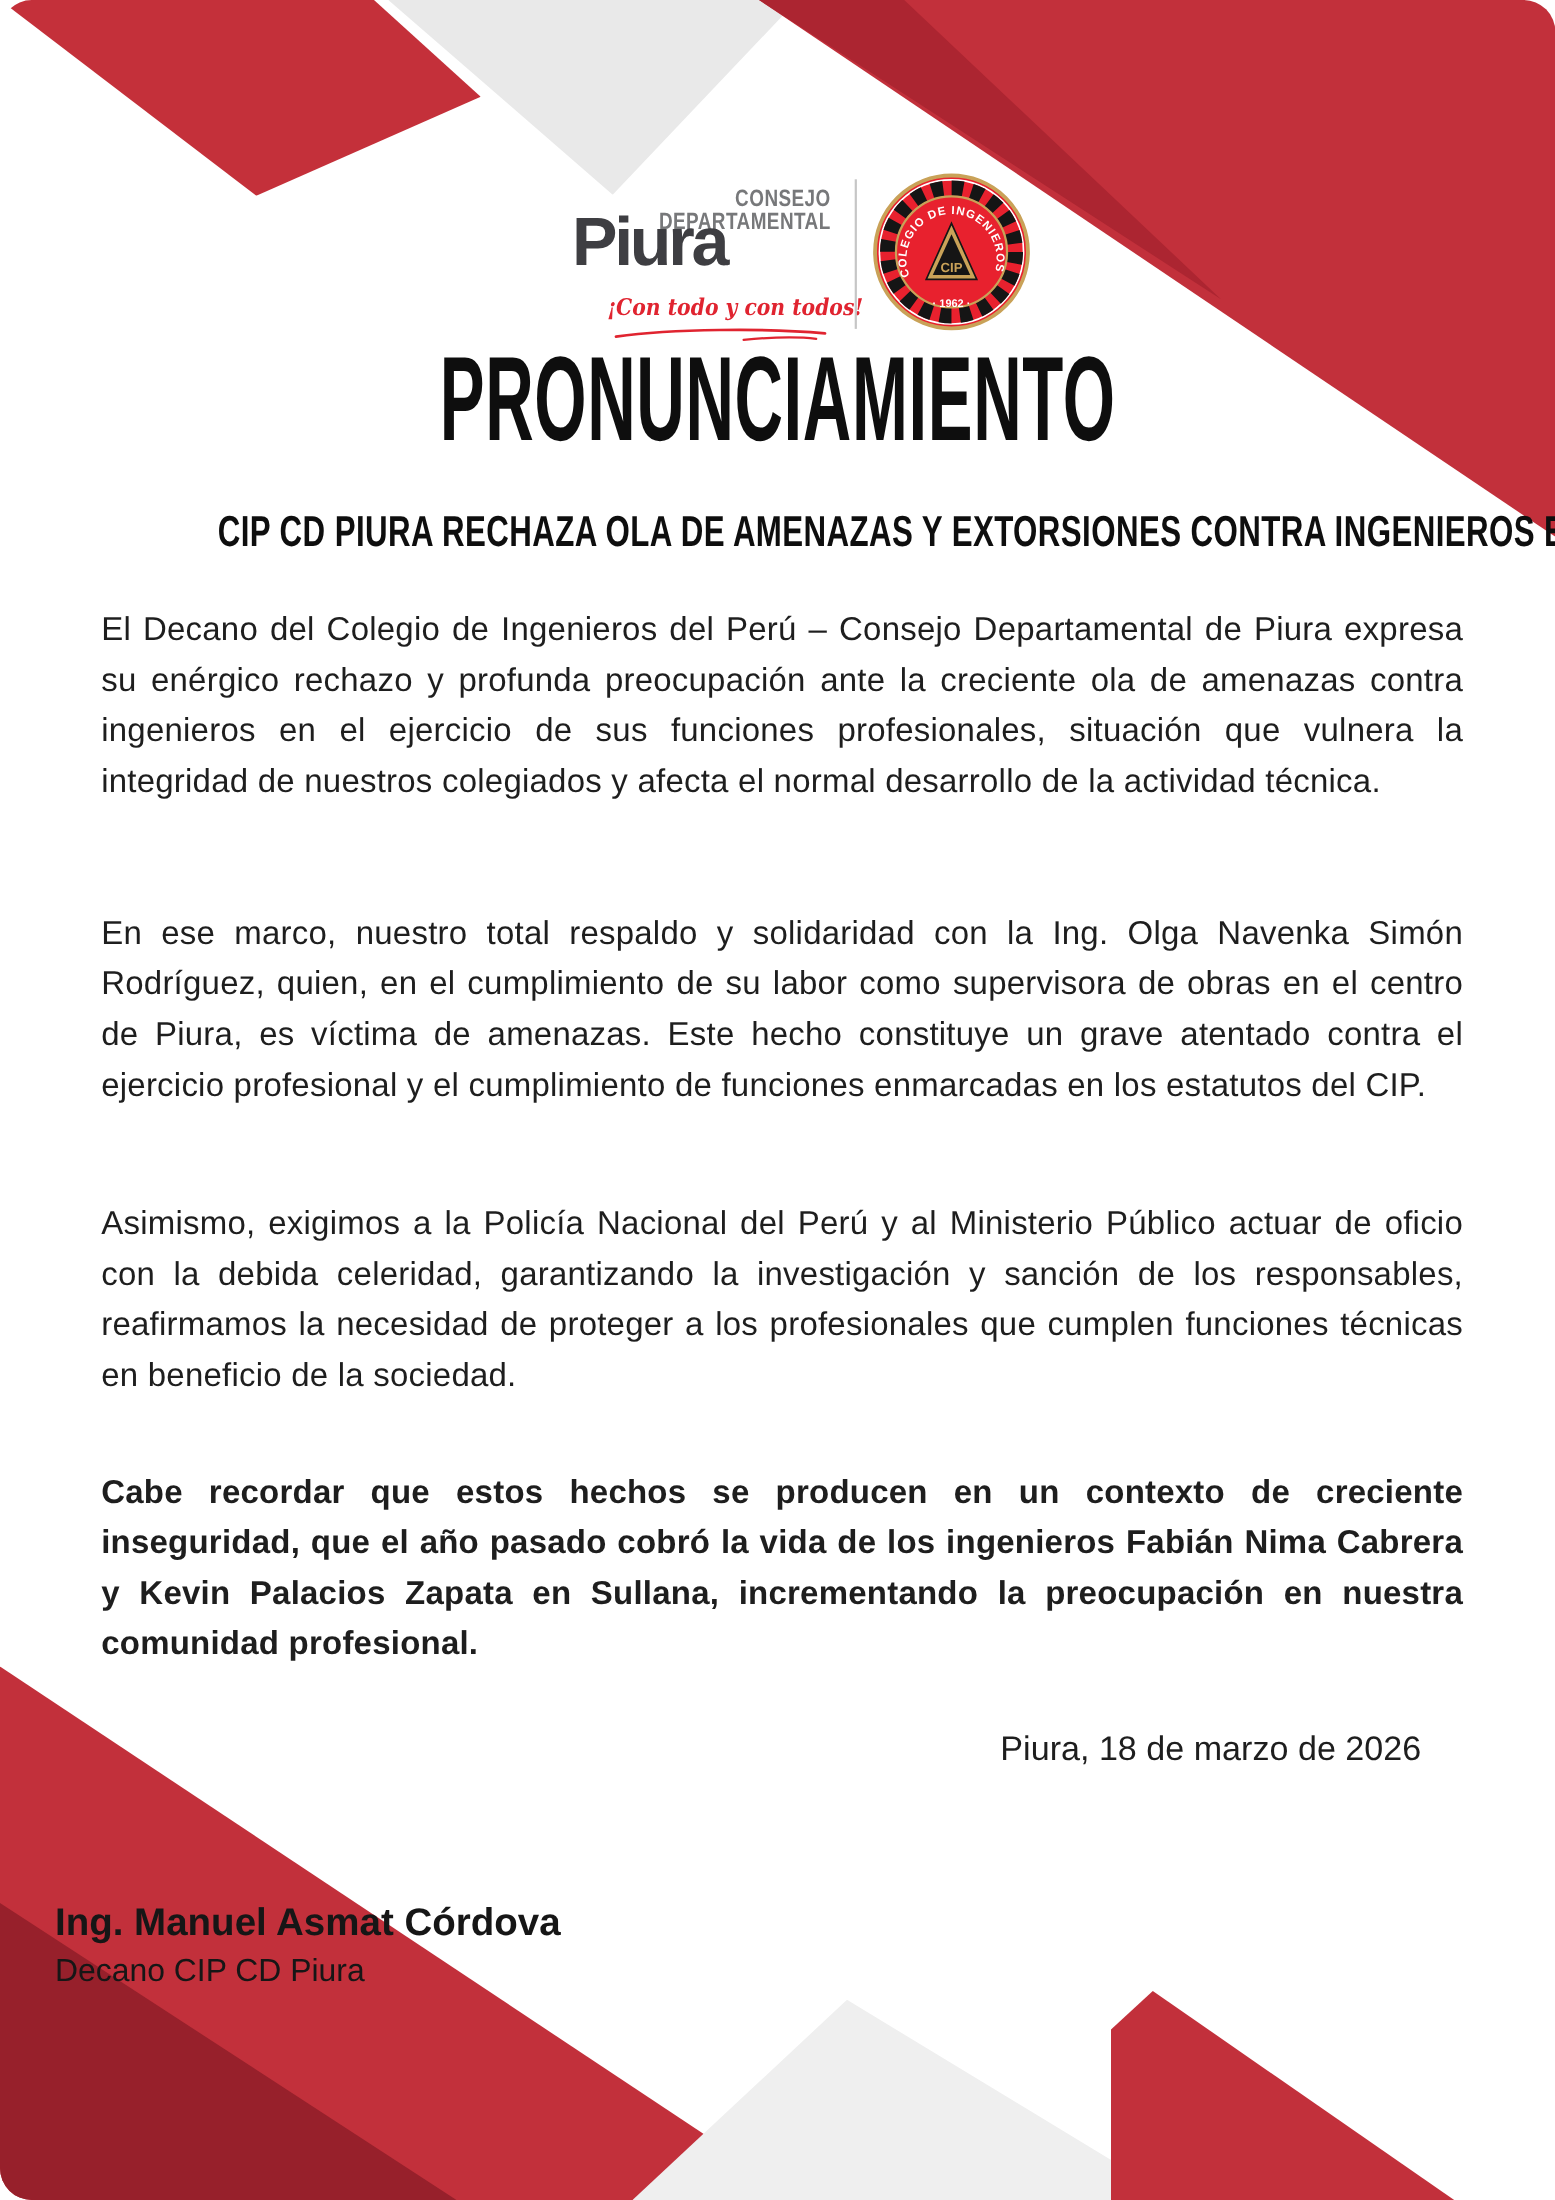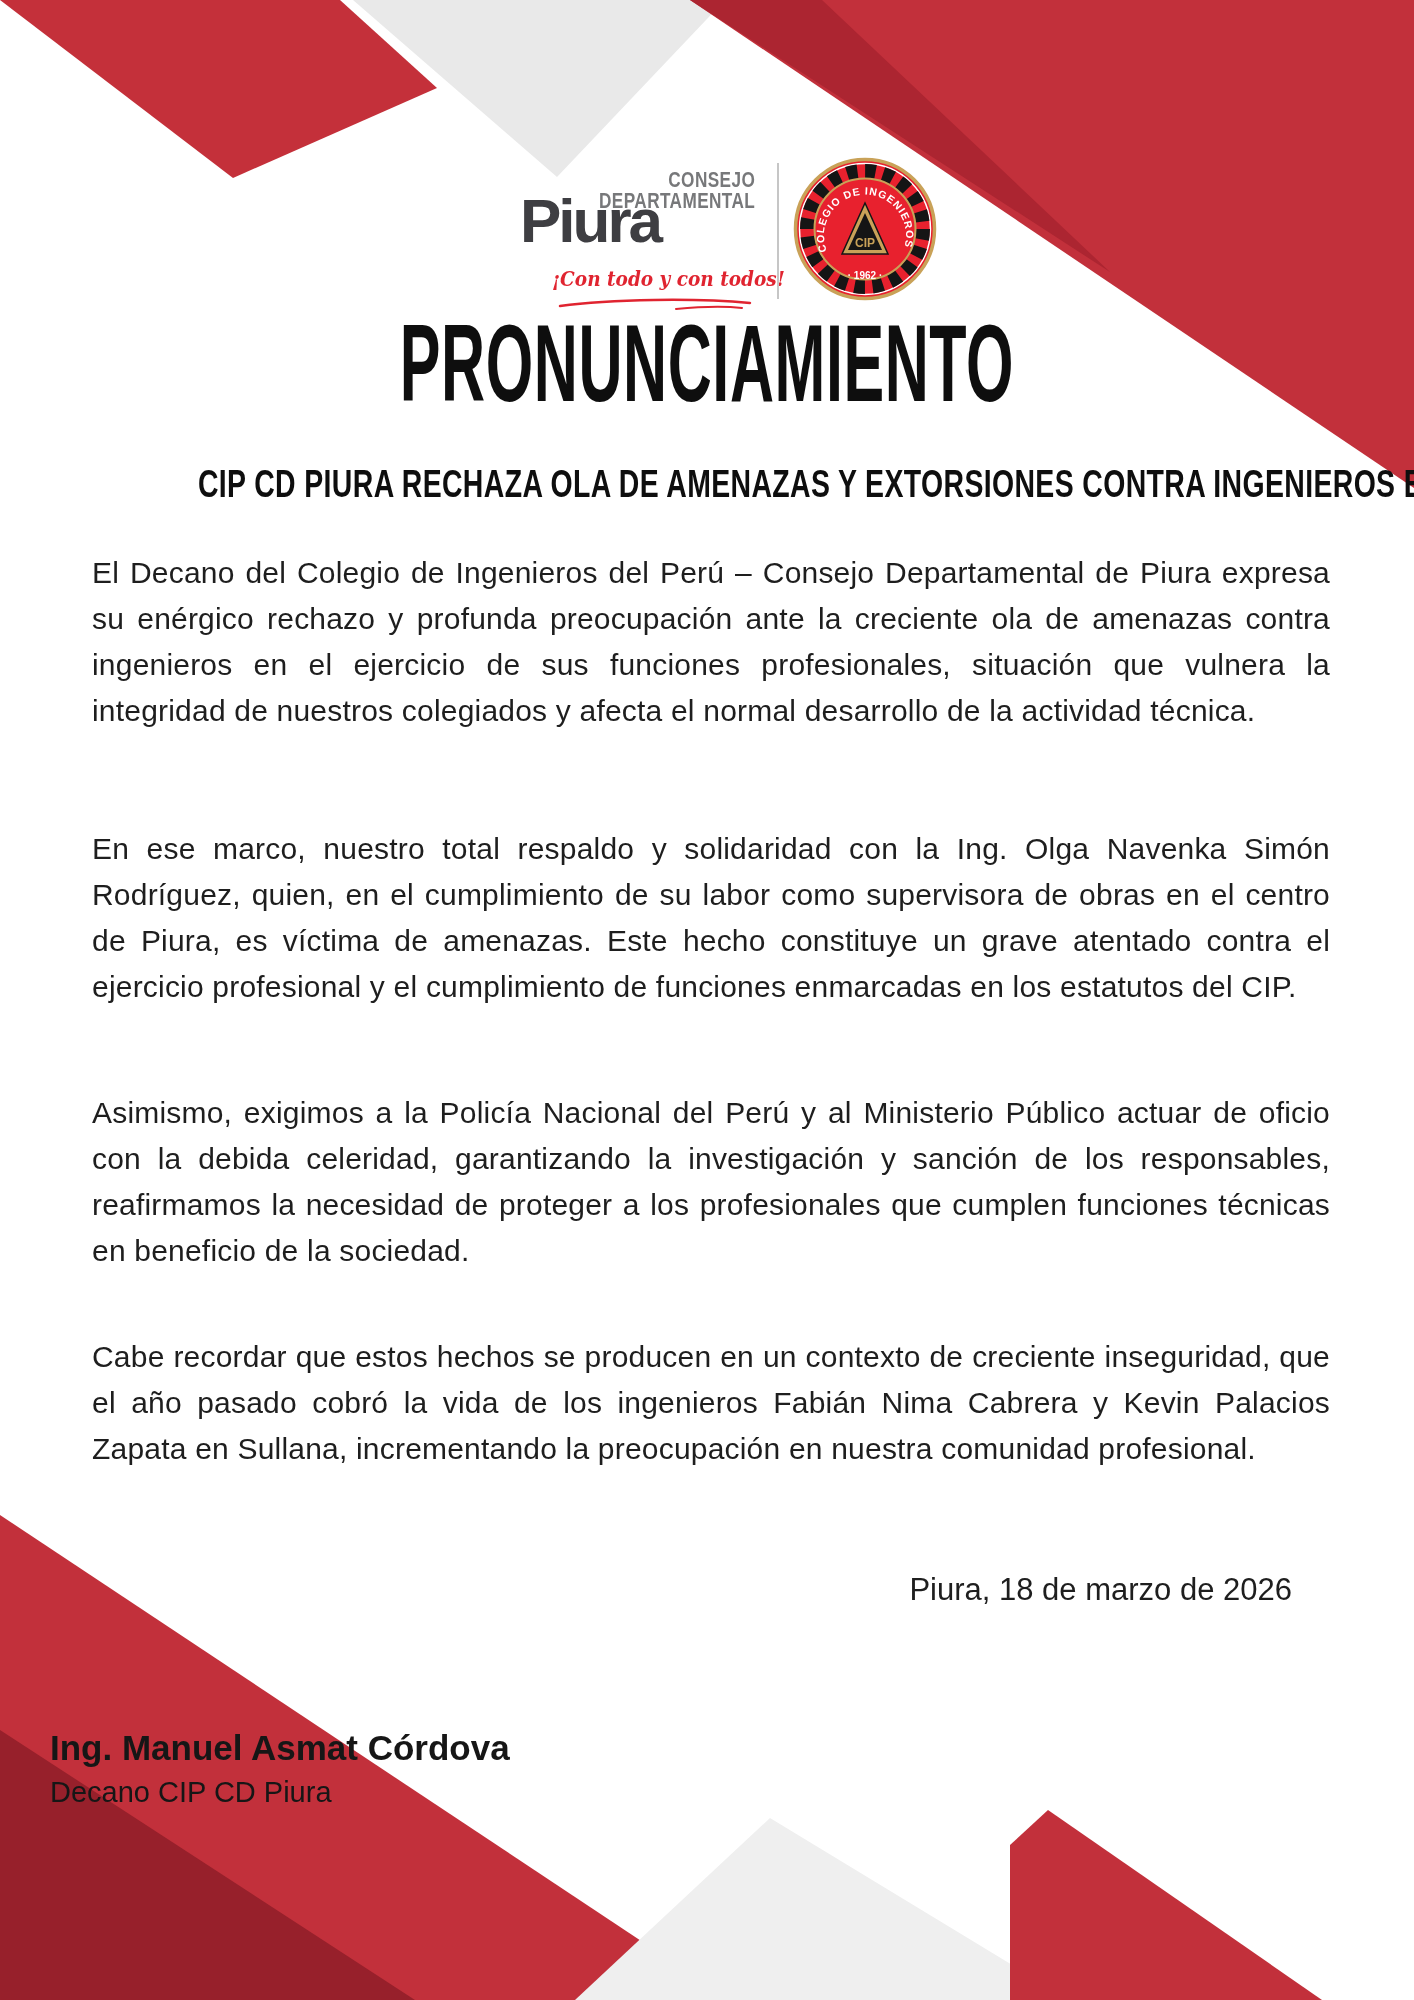--- a/index.html
+++ b/index.html
@@ -1,19 +1,19 @@
 <!DOCTYPE html>
 <html><head>
 <meta charset="utf-8">
 <style>
   html,body{margin:0;padding:0;background:#ffffff;}
   #page{
     position:relative;width:1414px;height:2000px;margin:0 auto;
     background:#ffffff;overflow:hidden;
-    font-family:"Liberation Sans",sans-serif;color:#1e1e1e;
+    font-family:"Liberation Sans",sans-serif;color:#1e1e1e;border-radius:29px;
   }
   .shape{position:absolute;inset:0;}
   .z0{z-index:0}.z1{z-index:1}.z2{z-index:2}
   
   .tl-red {background:#C4303A;clip-path:polygon(0 0,340px 0,437px 88px,233px 178px);}
   .t-gray {background:#E9E9E9;clip-path:polygon(353px 0,725px 0,557px 177px);}
   .tr-red {background:#C2303B;clip-path:polygon(690px 0,1414px 0,1414px 488px);}
   .tr-dark{background:#AC2531;clip-path:polygon(690px 0,822px 0,1110px 272px);}
   .bl-red {background:#C2303B;clip-path:polygon(0 1515px,730px 2000px,0 2000px);}
   .bl-dark{background:#97202B;clip-path:polygon(0 1730px,415px 2000px,0 2000px);}
@@ -36,21 +36,21 @@
   .doc-title{position:absolute;left:0;top:306px;width:1414px;text-align:center;
     font-size:109px;line-height:1.05;font-weight:bold;color:#0e0e0e;letter-spacing:1px;
     transform:scaleX(.56);transform-origin:50% 0;white-space:nowrap;}
   .doc-subtitle{position:absolute;left:0;top:462px;width:1414px;text-align:center;
     font-size:39.5px;line-height:1.1;font-weight:bold;color:#0e0e0e;letter-spacing:.5px;
     transform:scaleX(.72);transform-origin:50% 0;white-space:nowrap;}
 
   .body-par{position:absolute;left:88px;width:1238px;margin:4px;
     font-size:30px;line-height:46px;letter-spacing:.2px;
     text-align:justify;text-justify:inter-word;color:#1e1e1e;}
-  .p1{top:546px;} .p2{top:822px;} .p3{top:1086px;} .p4{top:1330px;}
+  .p1{top:546px;} .p2{top:822px;} .p3{top:1086px;} .p4{top:1330px;font-weight:bold;}
 
   .date-line{position:absolute;top:1572px;right:122px;font-size:31px;color:#1e1e1e;}
   .sig{position:absolute;left:50px;width:1364px;text-align:left;color:#161616;}
   .sig-name{top:1728px;font-size:35px;font-weight:bold;}
   .sig-role{top:1776px;font-size:29px;}
 </style>
 </head>
 <body>
 
 <div id="page">

